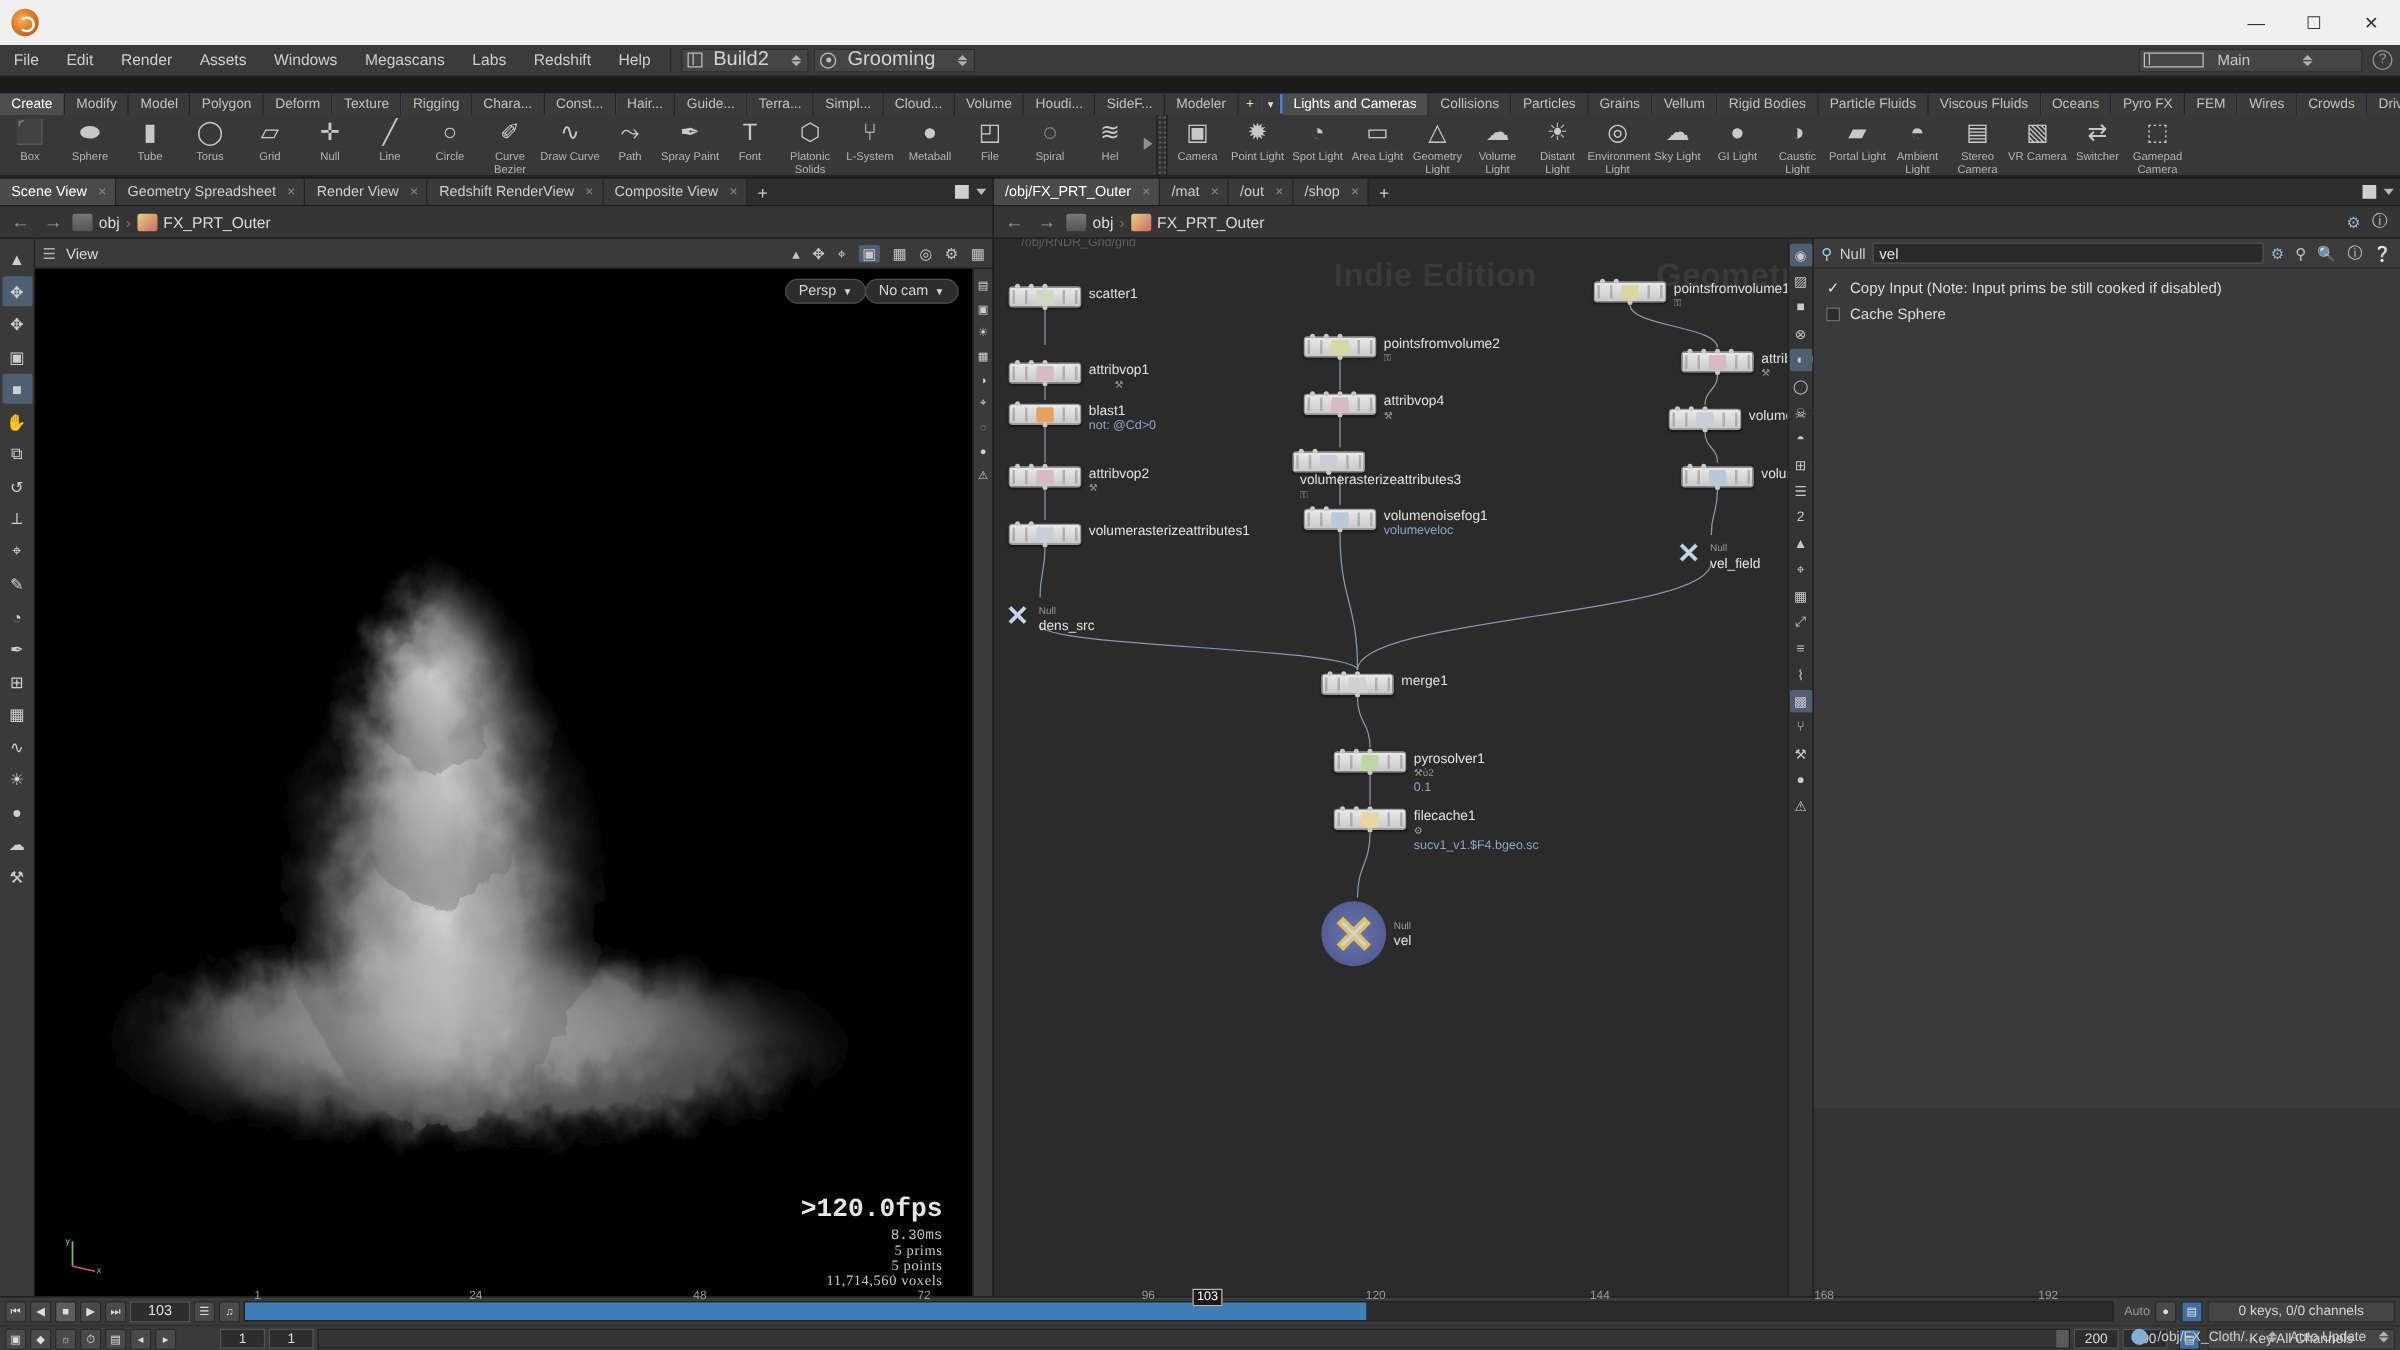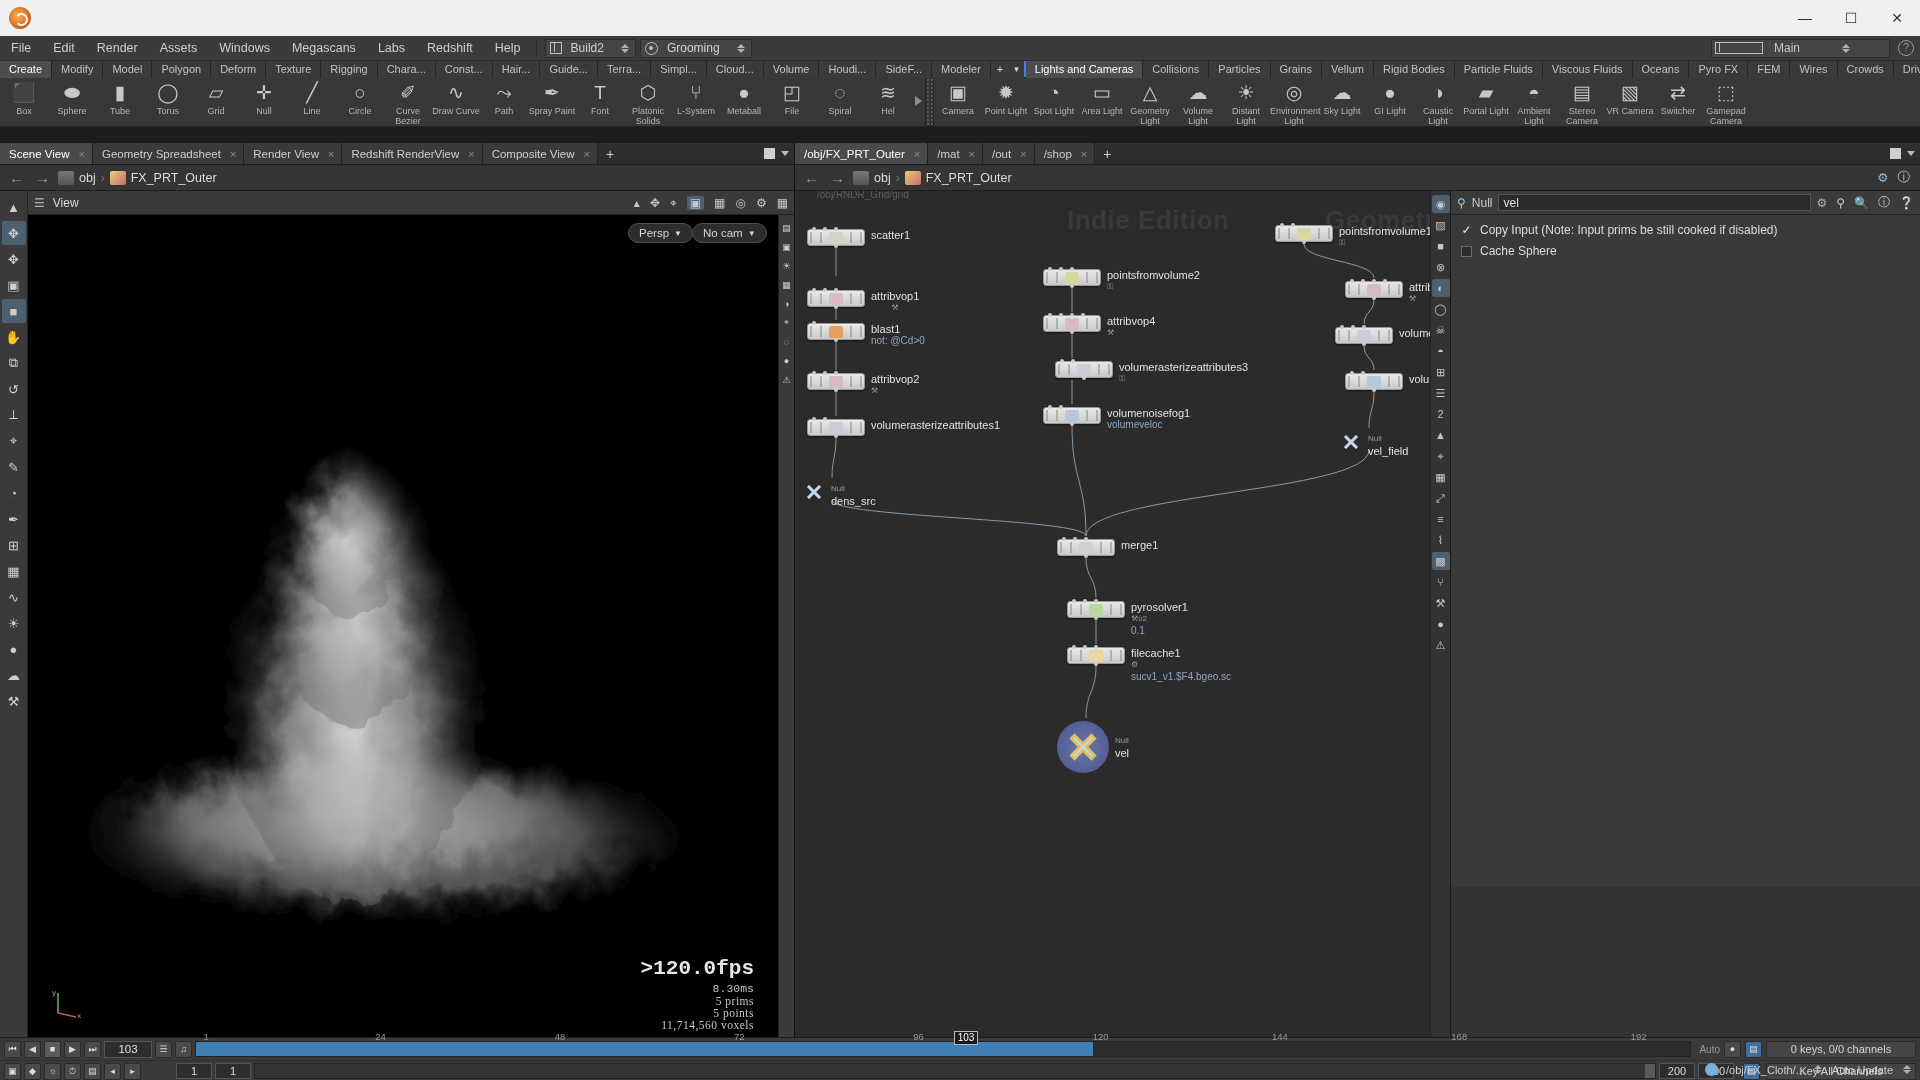--- a/index.html
+++ b/index.html
@@ -19,41 +19,41 @@
   .winbtn { width:46px; height:36px; display:flex; align-items:center; justify-content:center;
     font-size:14px; color:#333; }
 
   
   .menubar { height:25px; background:#3b3b3b; display:flex; align-items:center;
     border-bottom:1px solid #2a2a2a; font-size:12.5px; }
   .menubar .mi { padding:0 11px; line-height:25px; color:#cfcfcf; }
   .mb-sep { width:1px; height:18px; background:#2b2b2b; margin:0 4px; }
   .desk-box { display:flex; align-items:center; background:#454545; border:1px solid #2c2c2c;
     height:19px; padding:0 4px 0 4px; margin-left:4px; }
-  .desk-box .dlabel { font-size:12px; padding:0 16px 0 4px; color:#d4d4d4;}
+  .desk-box .dlabel { font-size:16px; padding:0 16px 0 4px; color:#d4d4d4;}
   .spin { width:11px; display:flex; flex-direction:column; align-items:center; gap:1px; }
   .spin i { border-left:4px solid transparent; border-right:4px solid transparent; }
   .spin i.up { border-bottom:4px solid #b0b0b0; }
   .spin i.dn { border-top:4px solid #b0b0b0; }
   .ic-sq { width:12px; height:12px; border:1.5px solid #c0c0c0; margin-right:5px; position:relative;}
   .ic-sq:after{content:"";position:absolute;left:3px;top:0;width:1.5px;height:9px;background:#c0c0c0;}
   .ic-circ { width:13px;height:13px;border:1.5px solid #c0c0c0;border-radius:50%;margin-right:5px;
     position:relative;}
   .ic-circ:after{content:"";position:absolute;left:3.5px;top:3.5px;width:4px;height:4px;
     background:#c0c0c0;border-radius:50%;}
   .menubar .right { margin-left:auto; display:flex; align-items:center; padding-right:6px; }
   .main-box { display:flex;align-items:center;background:#454545;border:1px solid #2c2c2c;
     height:19px;padding:0 3px;}
   .main-box span{font-size:12px;padding:0 40px 0 6px;}
   .help-q { width:16px;height:16px;border:1.5px solid #9a9a9a;border-radius:50%;
     font-size:11px;text-align:center;line-height:13px;color:#9a9a9a;margin-left:8px;}
 
   
   .shelf-tabs { height:17px; background:#3b82f6; display:flex; align-items:flex-start;
-    font-size:11px; border-bottom:1px solid #222; }
+    font-size:11px; border-bottom:1px solid #222;margin-top:14px; }
   .shelf-tabs .st { padding:0 9px; line-height:17px; background:#3a3a3a; color:#c2c2c2;
     border-right:1px solid #242424; white-space:nowrap; }
   .shelf-tabs .st.active { background:#4d4d4d; color:#fff; }
   .shelf-tabs .plus { padding:0 6px; line-height:17px; color:#ddd; background:#3a3a3a; }
   .shelf-tabs .caret { padding:0 5px; line-height:17px; background:#3a3a3a; color:#ddd; font-size:9px;}
   .shelf-grip { width:9px; background:#333; border-left:1px solid #222; border-right:1px solid #222;
     background-image:radial-gradient(#585858 1px, transparent 1px); background-size:4px 4px; }
 
   .shelf-tools { height:49px; background:#383838; display:flex; align-items:flex-start;
     border-bottom:1px solid #222; overflow:hidden; }
@@ -809,21 +809,21 @@
                   <i></i>
                 </div>
                 <div class="chip" style="background:#d8b9c6"></div>
                 <div class="port-out"></div>
               </div>
               <div class="nlabel">
                 <div>attribvop4</div>
                 <div class="nflag">⚒</div>
               </div>
             </div>
-            <div class="node" style="left: 260px; top: 170px;">
+            <div class="node" style="left: 239px; top: 170px; flex-direction: column;">
               <div class="nbody">
                 <div class="ports">
                   <i></i>
                   <i></i>
                 </div>
                 <div class="stripes">
                   <i></i>
                   <i></i>
                   <i></i>
                   <i></i>

